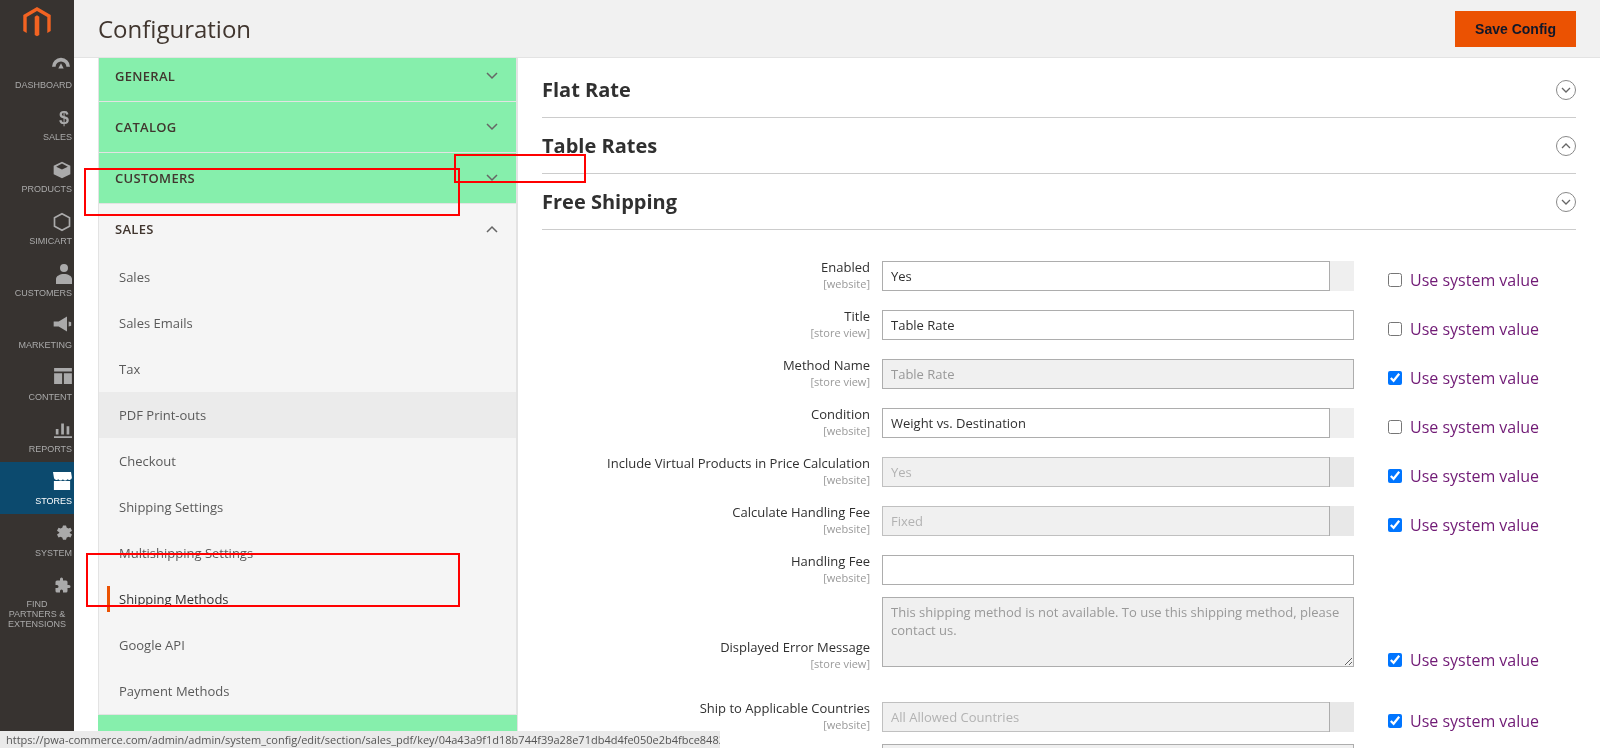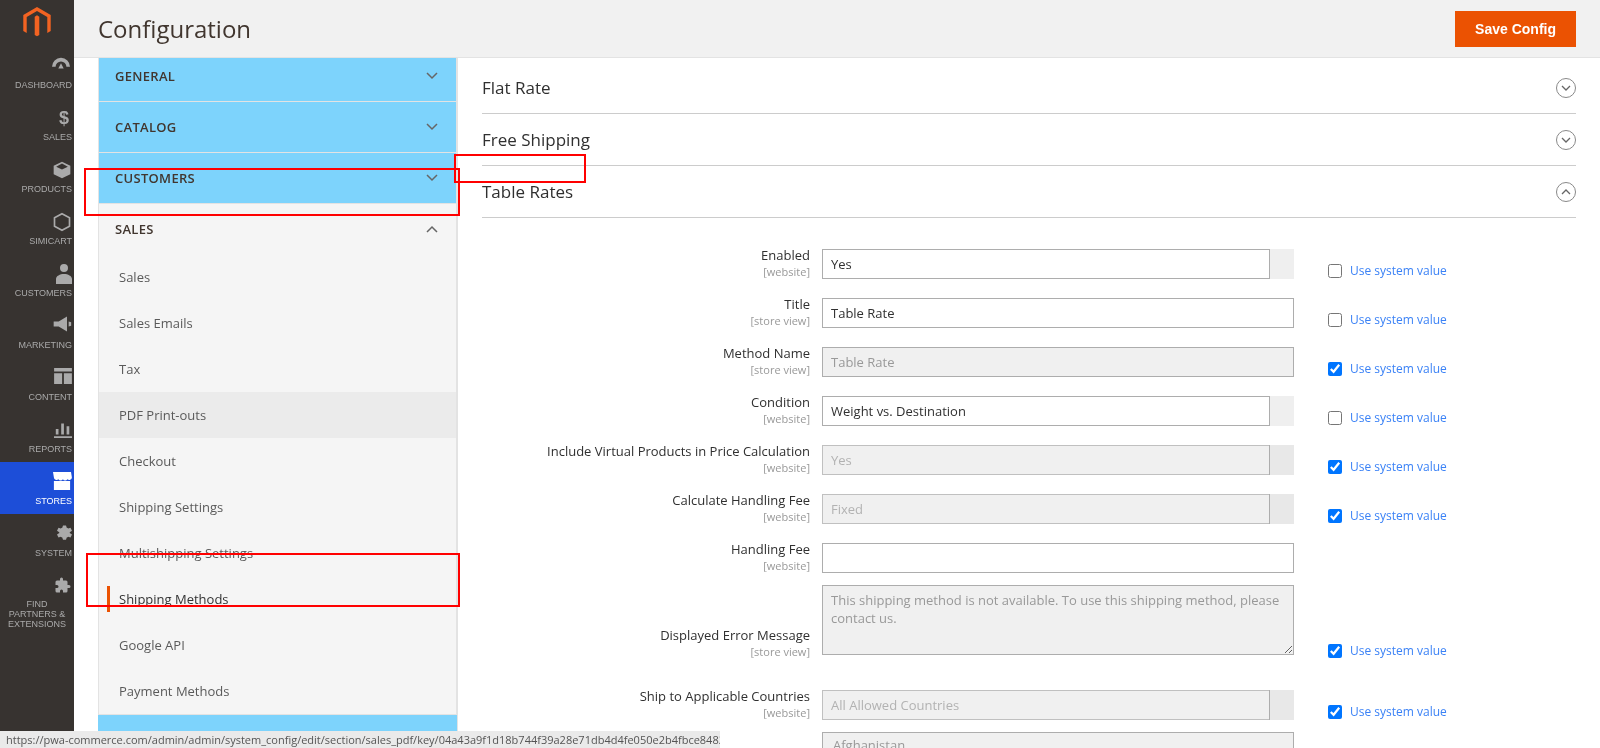--- a/index.html
+++ b/index.html
@@ -3,71 +3,71 @@
 <meta charset="utf-8">
 <style>
 * { box-sizing: border-box; margin: 0; padding: 0; }
 body { font-family: 'Open Sans', Arial, sans-serif; font-size: 13px; color: #333; background: #f5f5f5; overflow: hidden; }
 .page { display: flex; width: 1600px; height: 748px; position: relative; }
 
 
 .adminbar { width: 74px; background: #373330; display: flex; flex-direction: column; align-items: center; padding-top: 0; color: #aaa; font-size: 10px; text-align: center; flex-shrink: 0; }
 .adminbar .logo { width: 100%; height: 46px; display: flex; align-items: center; justify-content: center; color: #f26322; }
 .adminbar .nav-item { width: 100%; padding: 10px 2px 8px; cursor: pointer; border: 0; background: transparent; color: #aaa; font-size: 9px; display: flex; flex-direction: column; align-items: flex-end; gap: 4px; }
-.adminbar .nav-item.active { background: #1d4ed8; color: #fff; }
+.adminbar .nav-item.active { background: #0c4a6e; color: #fff; }
 .adminbar .nav-item span.icon { display: block; height: 20px; }
 
 
 .main { flex: 1; display: flex; flex-direction: column; background: #fff; position: relative; min-width: 0; }
 .topbar { height: 58px; background: #f1f1f1; border-bottom: 1px solid #e3e3e3; display: flex; align-items: center; padding: 2px 24px; justify-content: space-between; }
 .topbar h1 { font-size: 24px; font-weight: 400; color: #41362f; }
-.save-btn { background: #eb5202; color: #ffffff; border: 0; padding: 10px 20px; font-size: 14px; font-weight: 600; cursor: pointer; }
+.save-btn { background: #eb5202; color: #0f172a; border: 0; padding: 10px 20px; font-size: 14px; font-weight: 600; cursor: pointer; }
 
 
 .content { flex: 1; display: flex; overflow: hidden; }
 
 
-.config-sidebar { width: 360px; border-right: 1px solid #e3e3e3; background: #7dd3fc; margin-left: 24px; margin-top: -8px; overflow-y: auto; }
+.config-sidebar { width: 420px; border-right: 1px solid #e3e3e3; background: #86efac; margin-left: 24px; margin-top: -8px; overflow-y: auto; }
 .config-group { border: 1px solid #e3e3e3; border-top: 0; }
 .config-group:first-child { border-top: 1px solid #e3e3e3; }
 .config-header { padding: 16px 44px 16px 16px; font-size: 13px; font-weight: 600; color: #41362f; cursor: pointer; display: flex; align-items: center; justify-content: space-between; text-transform: uppercase; letter-spacing: 0.3px; position: relative; }
 .config-header .chev { position: absolute; right: 18px; top: 50%; transform: translateY(-50%); }
 .config-header.expanded { background: #f5f5f5; }
 .config-subitems { background: #f5f5f5; }
 .config-subitem { padding: 14px 16px 14px 20px; color: #5a5a5a; cursor: pointer; font-size: 13px; }
 .config-subitem.highlight { background: #ebebeb; }
 .config-subitem.active { color: #333; position: relative; }
 .config-subitem.active::before { content: ""; position: absolute; left: 8px; top: 10px; bottom: 10px; width: 3px; background: #eb5202; }
 
 
 .annot { position: absolute; border: 2px solid #ff0000; pointer-events: none; z-index: 50; }
 
 
 .form-panel { flex: 1; padding: 4px 24px 0 24px; overflow-y: auto; min-width: 0; }
 .section-head { border-bottom: 1px solid #ccc; padding: 14px 0; display: flex; align-items: center; justify-content: space-between; }
-.section-head .title { font-size: 17px; font-weight: 400; color: #303030; }
+.section-head .title { font-size: 20px; font-weight: 700; color: #303030; }
 .section-head .toggle { width: 20px; height: 20px; border: 1px solid #888; border-radius: 50%; display: flex; align-items: center; justify-content: center; font-size: 10px; color: #666; }
 .section-body { padding: 24px 0 10px; }
 .field-row { display: flex; align-items: flex-end; margin-bottom: 12px; }
 .field-label { width: 340px; text-align: right; padding-right: 12px; padding-top: 4px; }
 .field-label .lab { color: #303030; font-size: 13px; }
 .field-label .scope { color: #999; font-size: 11px; display: block; }
 .field-control { width: 472px; }
 .field-control select, .field-control input[type=text], .field-control textarea { width: 100%; border: 1px solid #adadad; background: #fff; padding: 5px 8px; font-size: 13px; color: #303030; font-family: inherit; }
 .field-control select { height: 30px; appearance: none; background-image: linear-gradient(45deg, transparent 50%, #666 50%), linear-gradient(135deg, #666 50%, transparent 50%); background-position: calc(100% - 14px) 12px, calc(100% - 10px) 12px; background-size: 4px 4px, 4px 4px; background-repeat: no-repeat; }
 .select-wrap { position: relative; }
 .select-wrap::after { content: ""; position: absolute; right: 0; top: 0; width: 24px; height: 100%; border-left: 1px solid #adadad; pointer-events: none; background: #efefef; }
 .select-wrap.disabled::after { background: #e8e8e8; }
 .field-control .disabled, .field-control select:disabled, .field-control input:disabled, .field-control textarea:disabled { background: #f0f0f0; color: #999; }
 .field-control textarea { height: 70px; resize: vertical; }
 .field-control .multiselect { border: 1px solid #adadad; background: #f0f0f0; height: 48px; overflow-y: auto; font-size: 13px; color: #999; }
 .field-control .multiselect div { padding: 3px 10px; }
 .field-extra { padding-left: 34px; display: flex; align-items: center; padding-top: 6px; }
 .field-extra input[type=checkbox] { margin-right: 8px; width: 14px; height: 14px; }
-.field-extra label { color: #3b82f6; font-size: 12px; }
+.field-extra label { color: #701a75; font-size: 16px; }
 
 
 .statusbar { position: absolute; bottom: 0; left: 0; font-size: 11px; color: #555; background: #eaeaea; padding: 1px 6px; z-index: 60; max-width: 720px; white-space: nowrap; overflow: hidden; }
 
 svg { display: block; }
 </style>
 </head>
 <body>
 
 <div class="page">
@@ -234,35 +234,35 @@
       <div class="form-panel">
         <div class="section-head">
           <span class="title">Flat Rate</span>
           <span class="toggle">
               <svg width="10" height="10" viewBox="0 0 10 10">
                 <path fill="none" stroke="#666" stroke-width="1.3" d="M1 3l4 4 4-4"></path>
               </svg>
             </span>
         </div>
         <div class="section-head">
+          <span class="title">Table Rates</span>
+          <span class="toggle">
+              <svg width="10" height="10" viewBox="0 0 10 10">
+                <path fill="none" stroke="#666" stroke-width="1.3" d="M1 7l4-4 4 4"></path>
+              </svg>
+            </span>
+        </div>
+        <div class="section-head">
           <span class="title">Free Shipping</span>
           <span class="toggle">
               <svg width="10" height="10" viewBox="0 0 10 10">
                 <path fill="none" stroke="#666" stroke-width="1.3" d="M1 3l4 4 4-4"></path>
               </svg>
             </span>
         </div>
-        <div class="section-head">
-          <span class="title">Table Rates</span>
-          <span class="toggle">
-              <svg width="10" height="10" viewBox="0 0 10 10">
-                <path fill="none" stroke="#666" stroke-width="1.3" d="M1 7l4-4 4 4"></path>
-              </svg>
-            </span>
-        </div>
         <div class="section-body">
 
           <div class="field-row">
             <div class="field-label"><span class="lab">Enabled</span><span class="scope">[website]</span></div>
             <div class="field-control">
                 <div class="select-wrap"><select><option>Yes</option></select></div>
               </div>
             <div class="field-extra">
                 <input type="checkbox" style="">
                 <label>Use system value</label>

